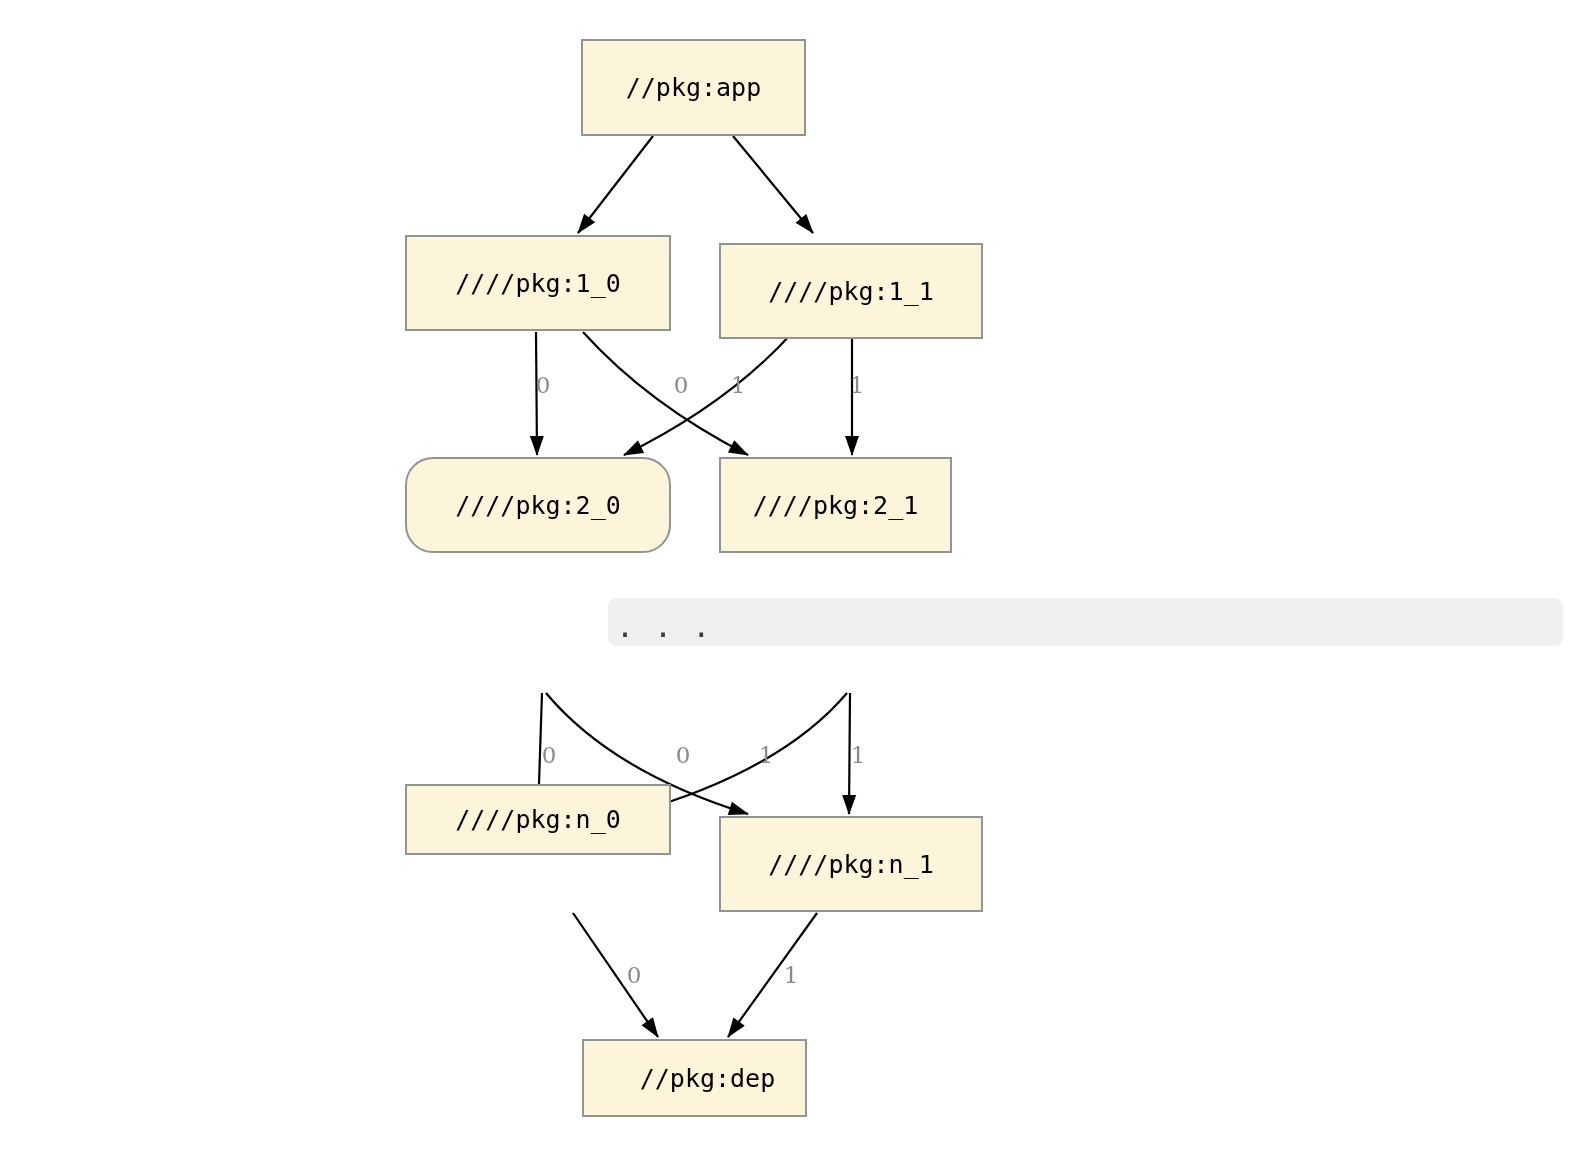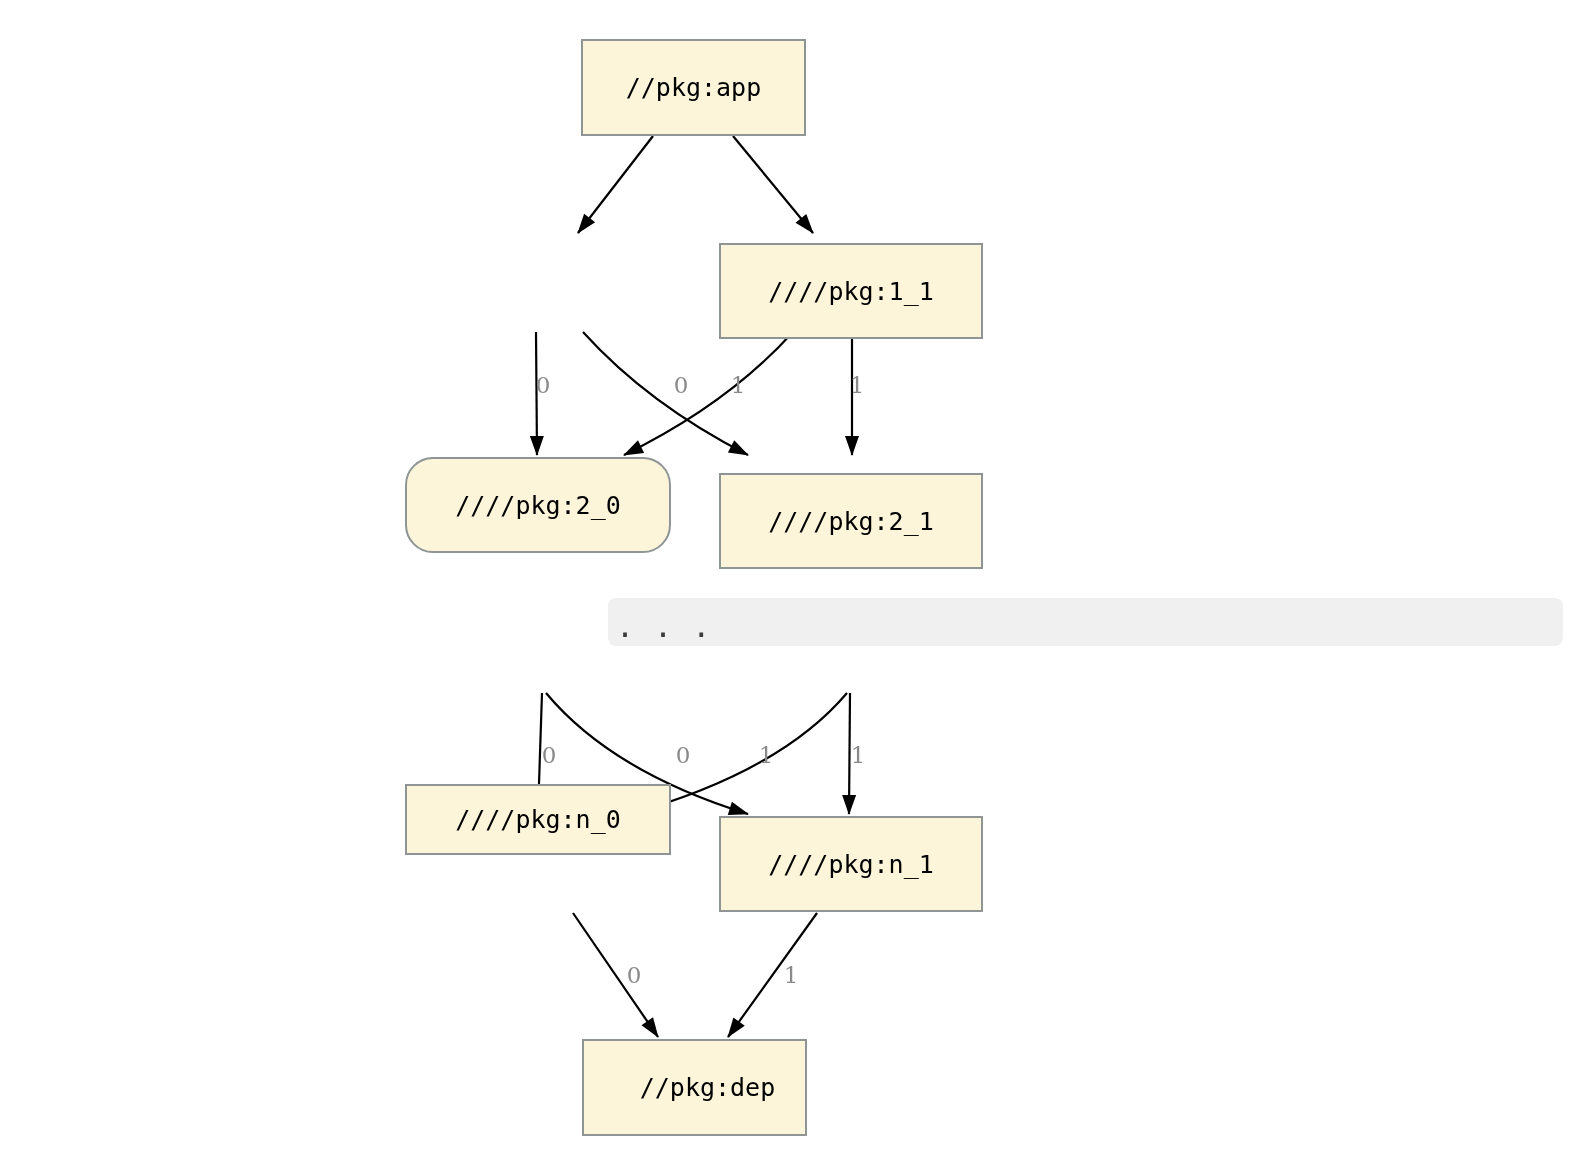--- a/index.html
+++ b/index.html
@@ -96,36 +96,37 @@
     <path class="edge" d="M546,693 Q612,772 748,814" marker-end="url(#arrow)"></path>
     <path class="edge" d="M847,693 Q780,772 630,814" marker-end="url(#arrow)"></path>
     <path class="edge" d="M850,693 L849,814" marker-end="url(#arrow)"></path>
 
     <path class="edge" d="M573,913 L658,1037" marker-end="url(#arrow)"></path>
     <path class="edge" d="M817,913 L728,1037" marker-end="url(#arrow)"></path>
   </svg>
 
   <div class="node" style="left:581px; top:39px; width:225px; height:97px;">//pkg:app</div>
 
+  <div class="node" style="left:405px; top:235px; width:266px; height:96px;">////pkg:1_0</div>
 
   <div class="node" style="left:719px; top:235px; width:264px; height:96px;margin-top:8px;">////pkg:1_1</div>
 
   <div class="node" style="left:405px; top:457px; width:266px; height:96px;border-radius:28px;">////pkg:2_0</div>
 
-  <div class="node" style="left:719px; top:457px; width:264px; height:96px;margin-top:16px;">////pkg:2_1</div>
+  <div class="node" style="left:719px; top:457px; width:233px; height:96px;">////pkg:2_1</div>
 
   <div class="band">
     <span class="dots">.  .  .</span>
   </div>
 
   <div class="node" style="left:405px; top:784px; width:266px; height:71px;">////pkg:n_0</div>
 
   <div class="node" style="left:719px; top:816px; width:264px; height:96px;">////pkg:n_1</div>
 
-  <div class="node" style="left:582px; top:1039px; width:225px; height:97px;padding-left:26px;">//pkg:dep</div>
+  <div class="node" style="left:582px; top:1039px; width:225px; height:78px;padding-left:26px;">//pkg:dep</div>
 
   <div class="edge-label" style="left:543px; top:385px;">0</div>
   <div class="edge-label" style="left:681px; top:385px;">0</div>
   <div class="edge-label" style="left:738px; top:385px;">1</div>
   <div class="edge-label" style="left:857px; top:385px;">1</div>
 
   <div class="edge-label" style="left:549px; top:755px;">0</div>
   <div class="edge-label" style="left:683px; top:755px;">0</div>
   <div class="edge-label" style="left:766px; top:755px;">1</div>
   <div class="edge-label" style="left:858px; top:755px;">1</div>

